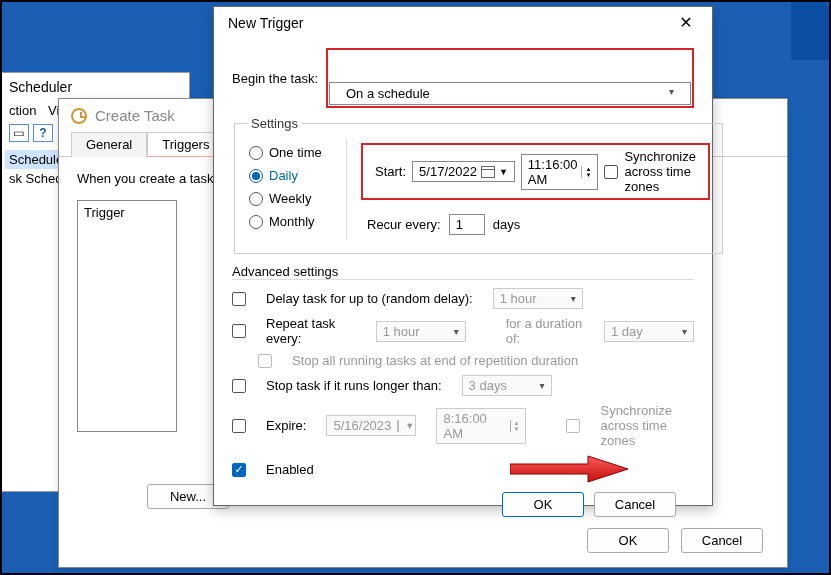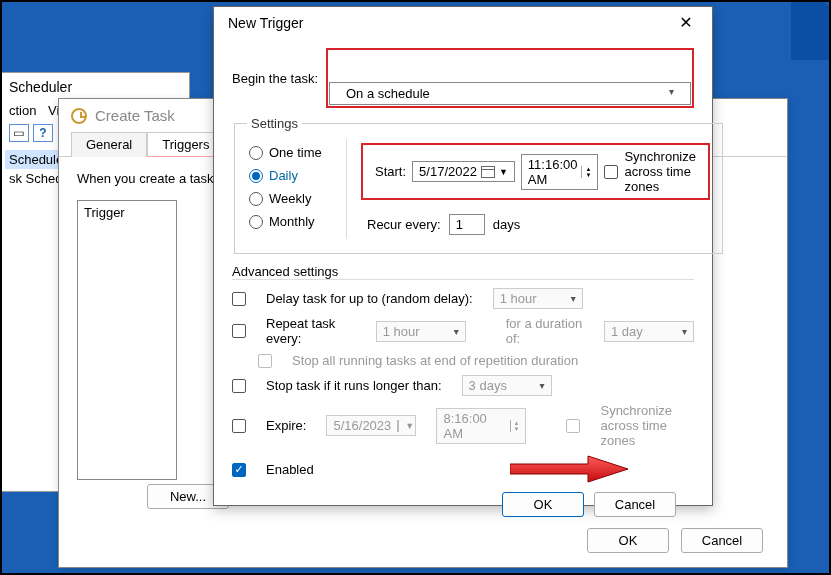--- a/index.html
+++ b/index.html
@@ -111,21 +111,21 @@
   }
   .tab.active {
     background: #fff;
     border-bottom: 1px solid #fca5a5;
   }
   .createtask-body {
     padding: 14px 18px;
   }
   .trigger-list {
     border: 1px solid #888;
-    height: 280px;
+    height: 232px;
     width: 100px;
     margin-top: 14px;
     padding: 4px 6px;
     font-size: 13px;
   }
   .createtask-buttons {
     position: absolute;
     bottom: 58px;
     left: 88px;
     display: flex;

